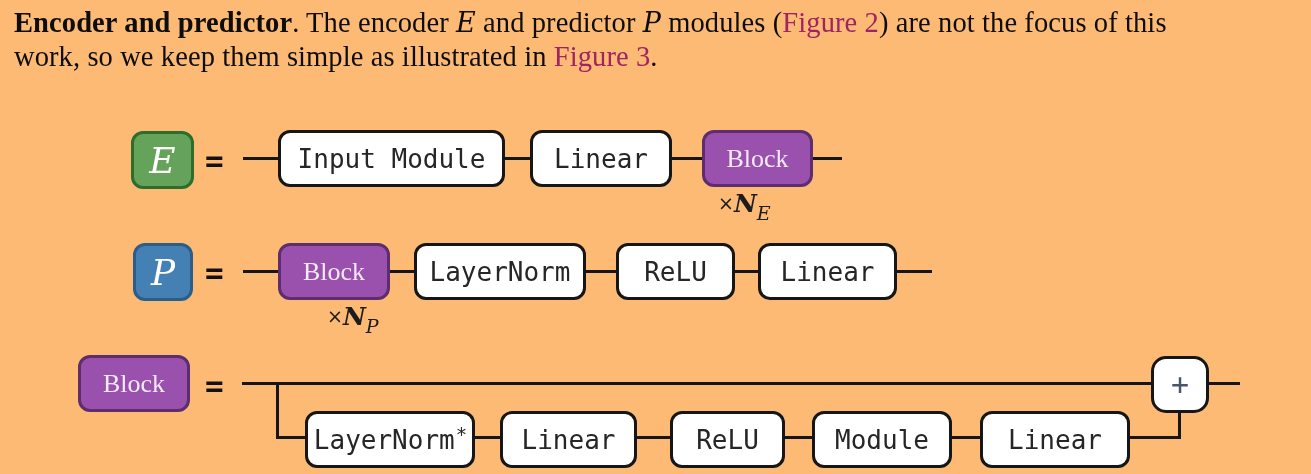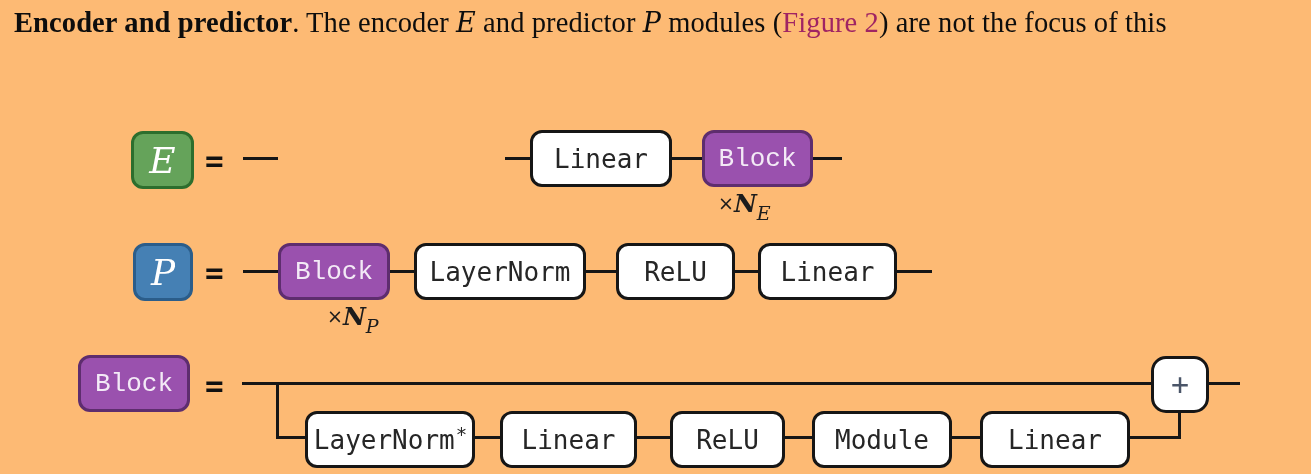--- a/index.html
+++ b/index.html
@@ -19,21 +19,21 @@
   .para b{font-weight:bold;}
   .para .mvar{font-style:italic;font-family:"DejaVu Serif", serif;font-size:27px;}
   .para .figlink{color:var(--link,#a02463);text-decoration:none;cursor:pointer;}
   
   .badge{
     position:absolute;display:flex;align-items:center;justify-content:center;
     border-radius:12px;color:#ffffff;
     box-sizing:border-box;
   }
   .badge.serif{font-family:"DejaVu Serif", serif;font-style:italic;font-size:36px;}
-  .badge.mono{font-family:Liberation Mono, monospace;font-size:26px;color:#f3eaf6;}
+  .badge.mono{font-family:Liberation Serif, serif;font-size:26px;color:#f3eaf6;}
   .badge.green{background:var(--green,#65a35a);border:3px solid var(--green_border,#2d6e2d);}
   .badge.blue{background:var(--blue,#4580b4);border:3px solid var(--blue_border,#2b5d8a);}
   .badge.purple{background:var(--purple,#9a51ae);border:3px solid var(--purple_border,#5e2d6e);}
   .node{
     position:absolute;display:flex;align-items:center;justify-content:center;
     background:#ffffff;border:3.2px solid #161616;border-radius:12px;
     font-family:"DejaVu Sans Mono", monospace;font-size:26px;color:#262626;
     box-sizing:border-box;white-space:nowrap;
   }
   .node sup{
@@ -59,25 +59,27 @@
     box-sizing:border-box;
   }
 </style>
 </head>
 <body>
 
 <div class="page" style="--green: #65a35a; --green_border: #2d6e2d; --blue: #4580b4; --blue_border: #2b5d8a; --purple: #9a51ae; --purple_border: #5e2d6e; --link: #a02463;">
 
   <div class="para">
     <div><b>Encoder and predictor</b><span>. The encoder </span><span class="mvar">E</span><span> and predictor </span><span class="mvar">P</span><span> modules (</span><span class="figlink">Figure 2</span><span>) are not the focus of this</span></div>
+    <div><span>work, so we keep them simple as illustrated in </span><span class="figlink">Figure 3</span><span>.</span></div>
   </div>
 
   <div class="badge serif green" style="left:131px;top:131px;width:63px;height:58px;">E</div>
   <div class="eq" style="left:205px;top:144px;">=</div>
   <div class="wire" style="left:243px;top:157px;width:35px;height:3px;"></div>
+  <div class="node" style="left:278px;top:130px;width:227px;height:57px;">Input Module</div>
   <div class="wire" style="left:505px;top:157px;width:25px;height:3px;"></div>
   <div class="node" style="left:530px;top:130px;width:142px;height:57px;">Linear</div>
   <div class="wire" style="left:672px;top:157px;width:30px;height:3px;"></div>
   <div class="badge mono purple" style="left:702px;top:130px;width:111px;height:57px;">Block</div>
   <div class="wire" style="left:813px;top:157px;width:29px;height:3px;"></div>
   <div class="rep" style="left:718px;top:191px;"><span class="times">×</span><span class="nvar">N</span><sub>E</sub></div>
 
   <div class="badge serif blue" style="left:133px;top:243px;width:60px;height:58px;">P</div>
   <div class="eq" style="left:205px;top:256px;">=</div>
   <div class="wire" style="left:243px;top:270px;width:35px;height:3px;"></div>

